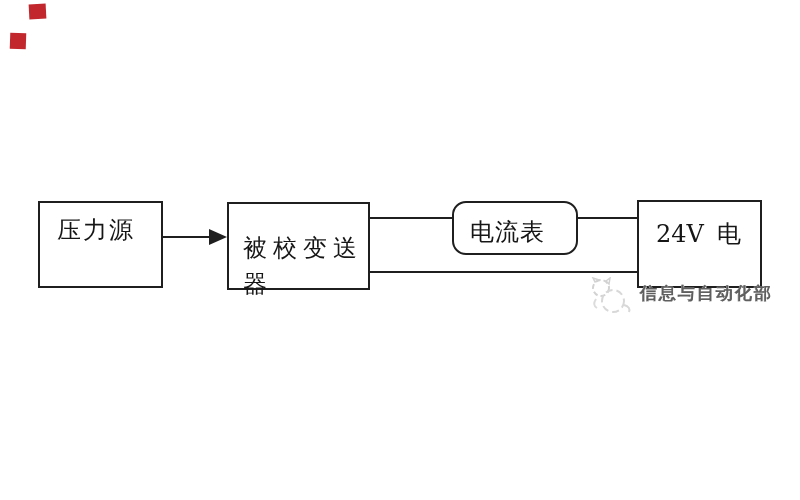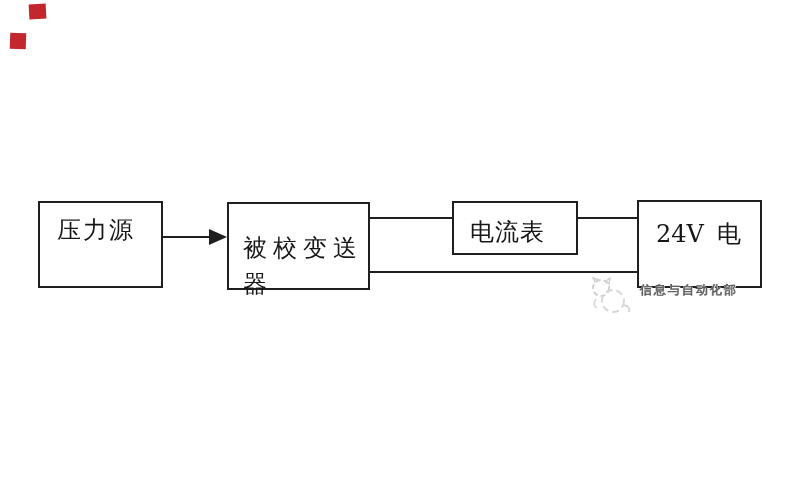--- a/index.html
+++ b/index.html
@@ -9,40 +9,40 @@
     font-family: "DejaVu Serif", "Liberation Serif", serif;
     color: #161616;
   }
   .red-square { position: absolute; }
   .sq-top { left: 29px; top: 4px; width: 17px; height: 15px; transform: rotate(-3deg); }
   .sq-bottom { left: 10px; top: 33px; width: 16px; height: 16px; transform: rotate(2deg); }
 
   .node { position: absolute; border: 2px solid #1f1f1f; background: #ffffff; font-size: 24px; }
   .node-pressure { left: 38px; top: 201px; width: 125px; height: 87px; padding: 11px 0 0 17px; letter-spacing: 2px; }
   .node-transmitter { left: 227px; top: 202px; width: 143px; height: 88px; padding: 26px 0 0 14px; line-height: 36px; letter-spacing: 6px; }
-  .node-ammeter { left: 452px; top: 201px; width: 126px; height: 54px; padding: 13px 0 0 16px; letter-spacing: 1px; }
+  .node-ammeter { left: 452px; top: 201px; width: 126px; height: 54px; padding: 13px 0 0 16px; letter-spacing: 1px; border-radius: 14px; }
   .node-power { left: 637px; top: 200px; width: 125px; height: 88px; padding: 13px 19px 4px 17px; line-height: 38px; }
   .node-power .l1 { display: flex; justify-content: space-between; }
   .node-power .l2 { letter-spacing: 6px; }
 
   .conn { position: absolute; height: 2px; background: #1f1f1f; }
   .conn-arrow-shaft { left: 163px; top: 236px; width: 48px; }
   .conn-upper-a { left: 370px; top: 217px; width: 82px; }
   .conn-upper-b { left: 578px; top: 217px; width: 59px; }
   .conn-lower { left: 370px; top: 271px; width: 267px; }
   .arrow-head {
     position: absolute; left: 209px; top: 229px; width: 0; height: 0;
     border-top: 8px solid transparent; border-bottom: 8px solid transparent;
     border-left: 18px solid #1f1f1f;
   }
 
   .watermark-logo { position: absolute; left: 586px; top: 277px; width: 50px; height: 38px; }
   .watermark-text {
     position: absolute; left: 640px; top: 282px;
-    font-size: 12px; font-weight: 700; letter-spacing: 2px;
+    font-size: 17px; font-weight: 700; letter-spacing: 2px;
     font-family: "DejaVu Sans", "Liberation Sans", sans-serif;
     text-shadow: 0.5px 0.5px 0 #ffffff, -0.5px -0.5px 0 #9a9a9a;
   }
 </style>
 </head>
 <body>
 
 <div class="canvas">
 
   <div class="red-square sq-top" style="background-color: rgb(193, 39, 45);"></div>

